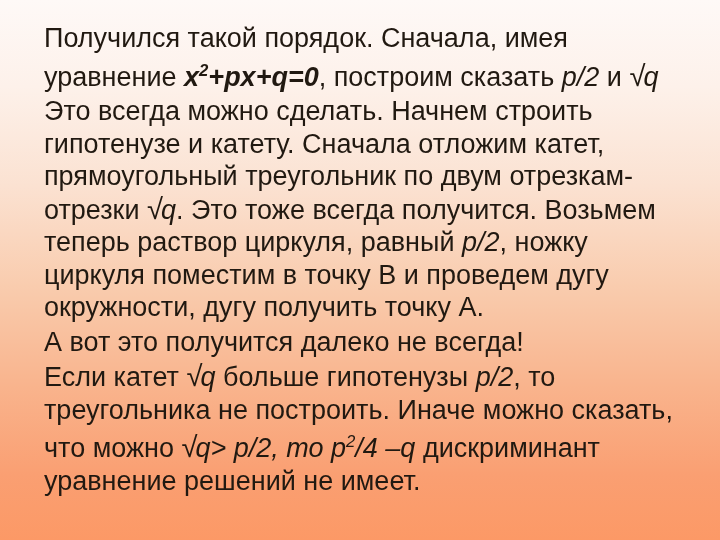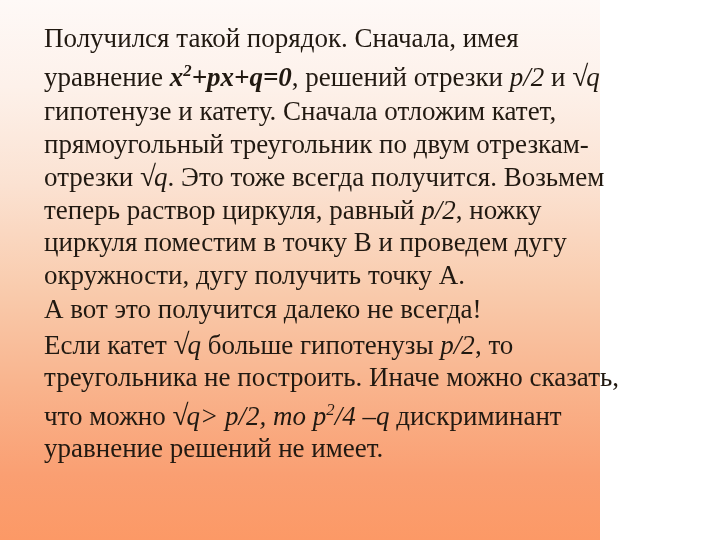--- a/index.html
+++ b/index.html
@@ -5,24 +5,24 @@
   html, body {
     margin: 0;
     padding: 0;
   }
   body {
     width: 720px;
     height: 540px;
     overflow: hidden;
   }
   .slide {
-    width: 600px;
+    width: 720px;
     height: 540px;
     box-sizing: border-box;
-    font-family: Liberation Serif, serif;
+    font-family: Liberation Sans, sans-serif;
   }
   .text-block {
     box-sizing: border-box;
     padding: 22px 14px 0 44px;
     font-size: 27px;
     line-height: 32.5px;
   }
   .para {
     margin: 0 0 2px 0;
   }
@@ -49,23 +49,24 @@
     vertical-align: super;
   }
 </style>
 </head>
 <body>
 
 <div class="slide" id="slide" style="background: linear-gradient(rgb(254, 249, 247) 0%, rgb(253, 241, 234) 16%, rgb(251, 226, 210) 34%, rgb(249, 204, 174) 53%, rgb(249, 179, 140) 72%, rgb(250, 159, 114) 88%, rgb(252, 153, 102) 100%);">
   <div class="text-block" id="text-block" style="color: rgb(33, 25, 17);">
       <div class="para">
         <div class="line"><span class="seg-n">Получился такой порядок. Сначала, имея</span></div>
-        <div class="line"><span class="seg-n">уравнение </span><span class="seg-bi">x</span><span class="seg-bisup">2</span><span class="seg-bi">+px+q=0</span><span class="seg-n">, решений отрезки </span><span class="seg-i">p/2</span><span class="seg-n"> и </span><span class="seg-rad">√</span><span class="seg-i">q</span></div>
+        <div class="line"><span class="seg-n">уравнение </span><span class="seg-bi">x</span><span class="seg-bisup">2</span><span class="seg-bi">+px+q=0</span><span class="seg-n">, построим сказать </span><span class="seg-i">p/2</span><span class="seg-n"> и </span><span class="seg-rad">√</span><span class="seg-i">q</span></div>
       </div>
       <div class="para">
+        <div class="line"><span class="seg-n">Это всегда можно сделать. Начнем строить</span></div>
         <div class="line"><span class="seg-n">гипотенузе и катету. Сначала отложим катет,</span></div>
         <div class="line"><span class="seg-n">прямоугольный треугольник по двум отрезкам-</span></div>
         <div class="line"><span class="seg-n">отрезки </span><span class="seg-rad">√</span><span class="seg-i">q</span><span class="seg-n">. Это тоже всегда получится. Возьмем</span></div>
         <div class="line"><span class="seg-n">теперь раствор циркуля, равный </span><span class="seg-i">p/2</span><span class="seg-n">, ножку</span></div>
         <div class="line"><span class="seg-n">циркуля поместим в точку В и проведем дугу</span></div>
         <div class="line"><span class="seg-n">окружности, дугу получить точку А.</span></div>
       </div>
       <div class="para">
         <div class="line"><span class="seg-n">А вот это получится далеко не всегда!</span></div>
       </div>

